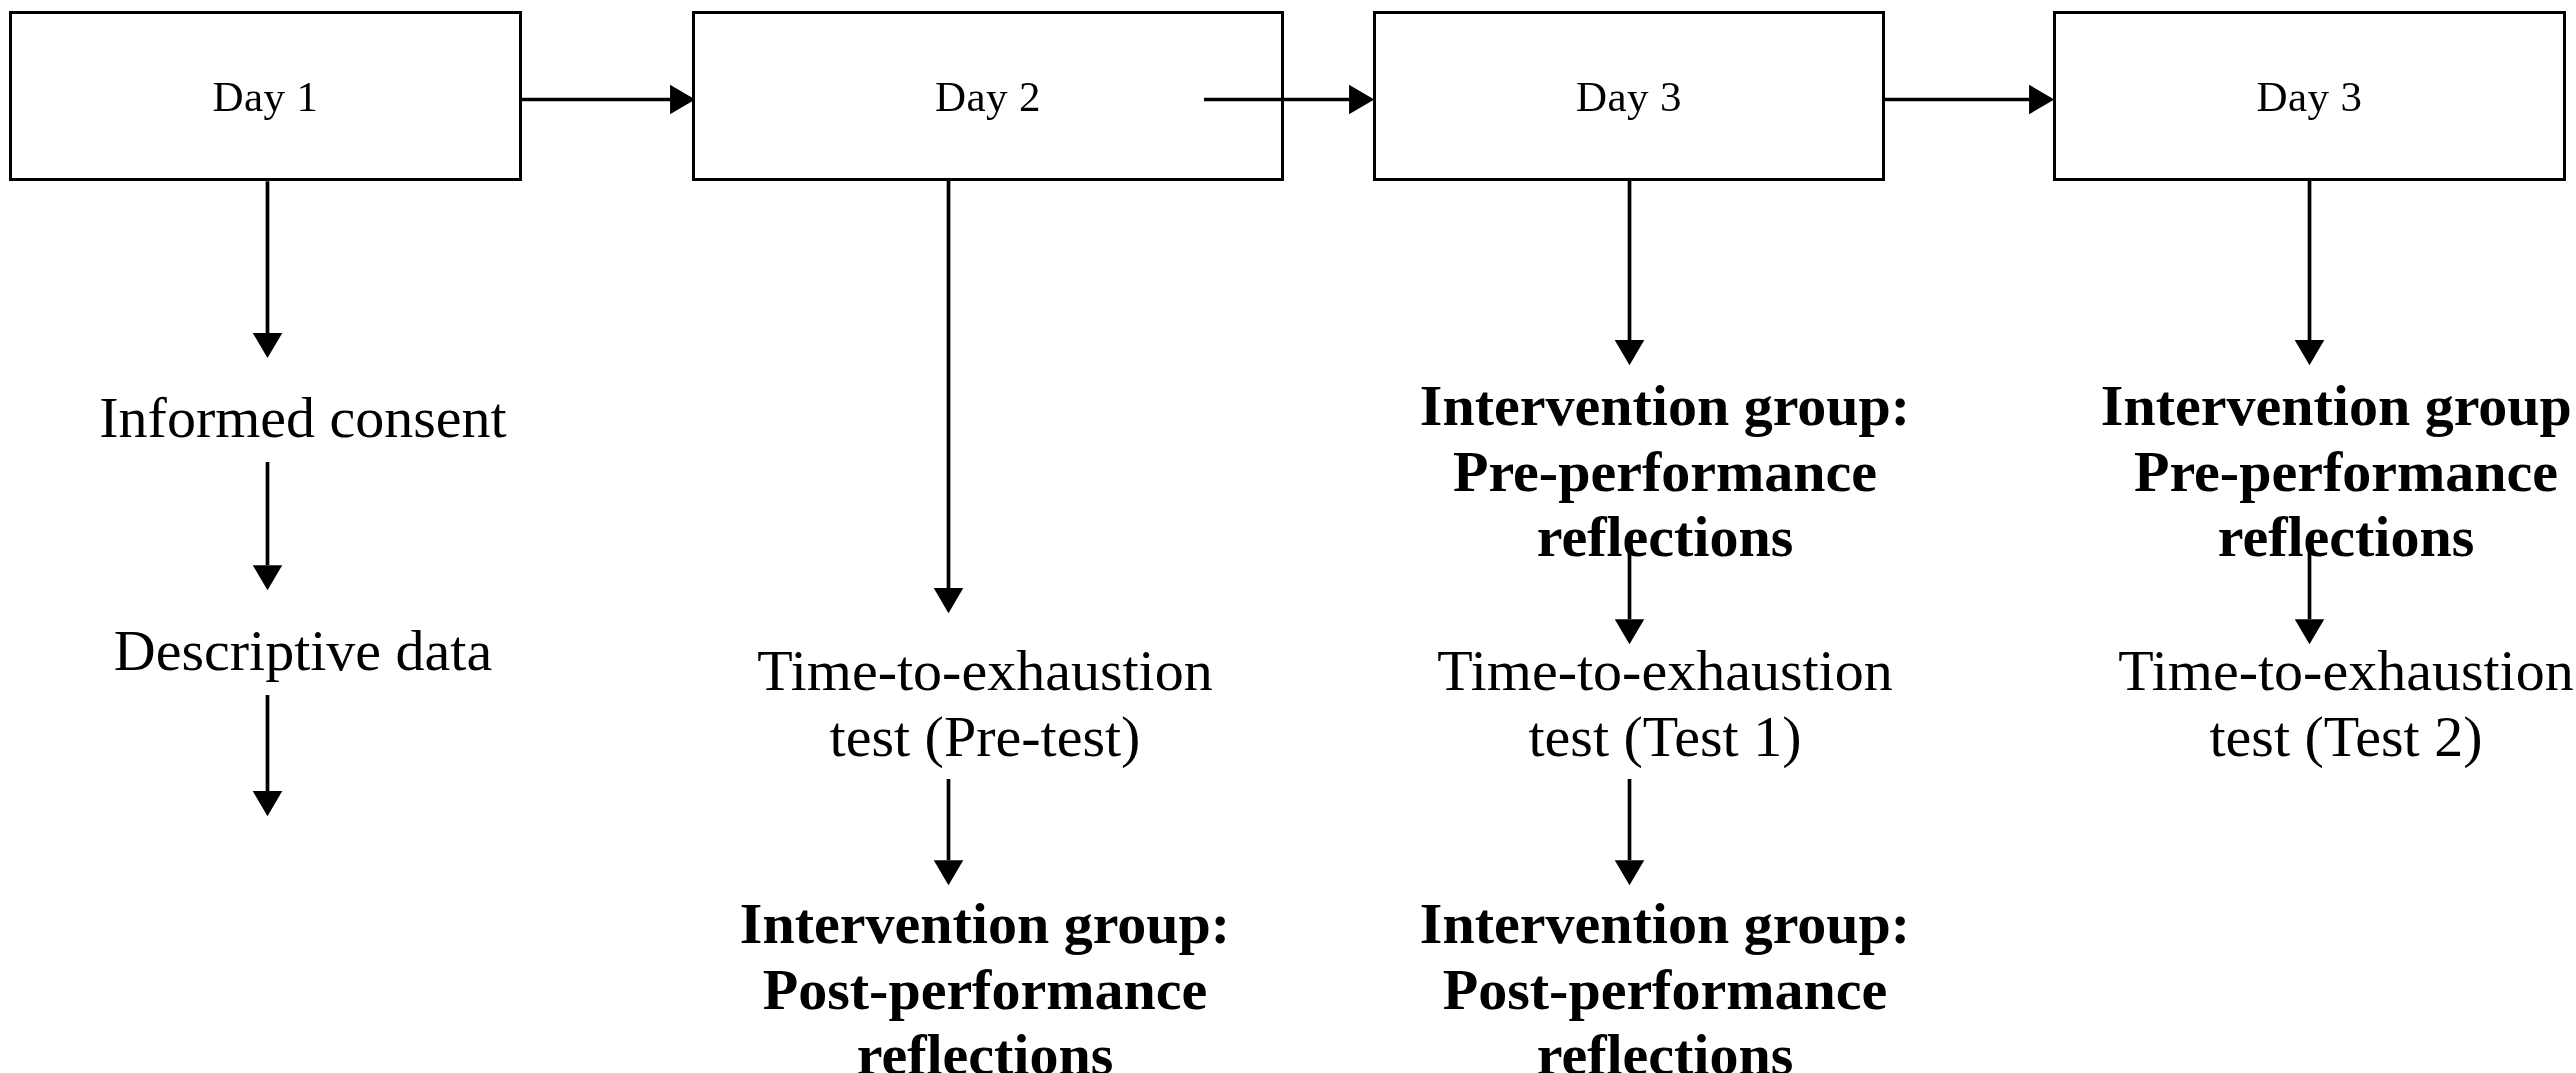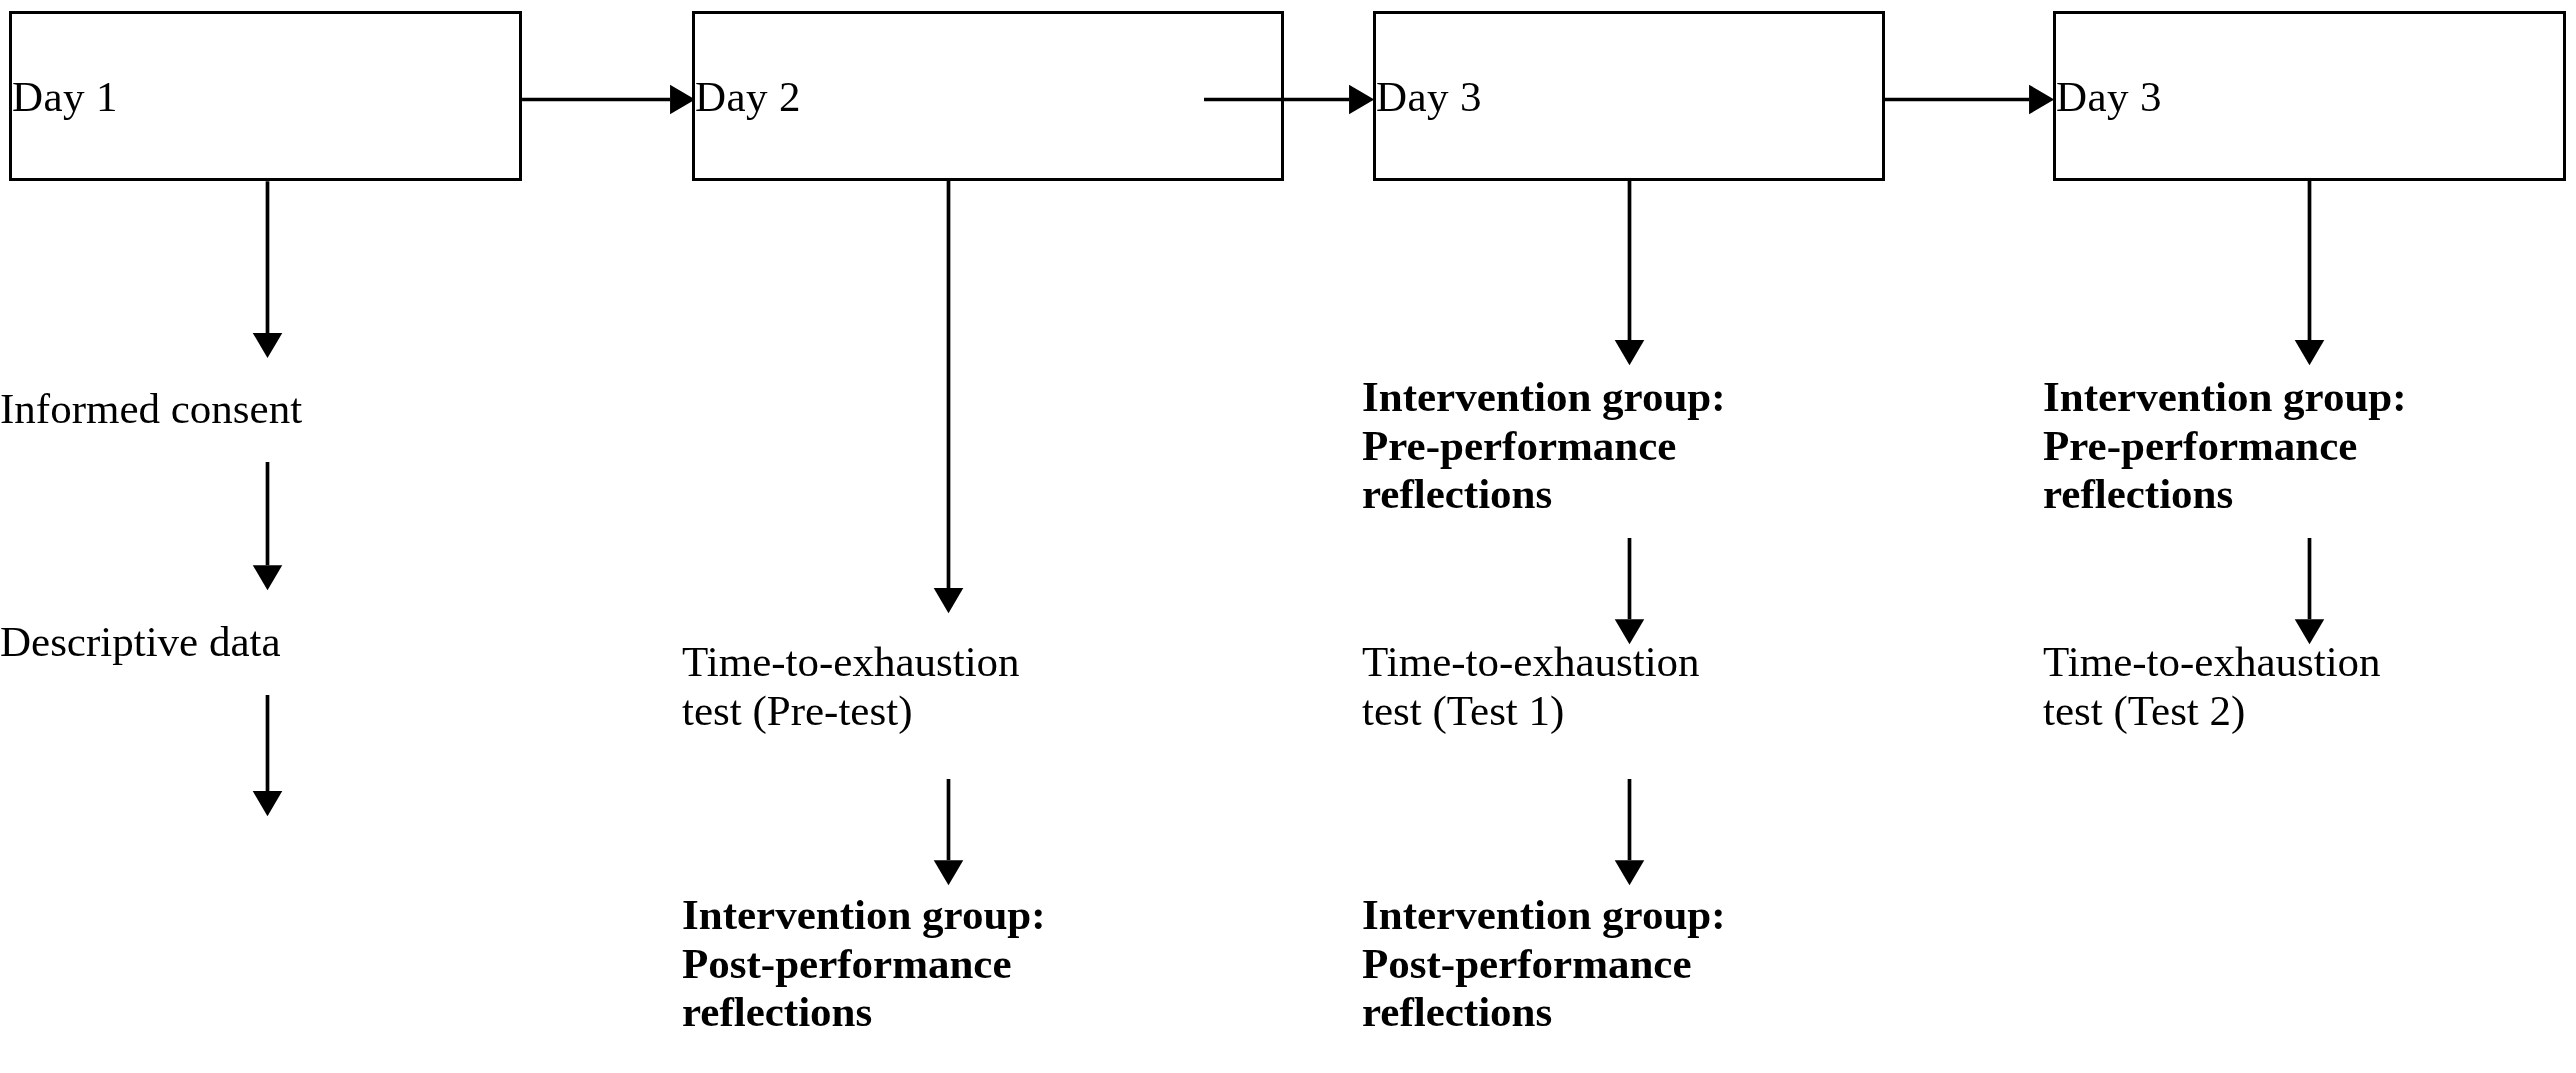--- a/index.html
+++ b/index.html
@@ -19,33 +19,36 @@
     background: #ffffff;
     overflow: hidden;
   }
   .day-box {
     position: absolute;
     box-sizing: border-box;
     border: 3.7px solid #000000;
     background: #ffffff;
     display: flex;
     align-items: center;
+    justify-content: center;
   }
   .day-box-label {
     font-size: 43px;
     line-height: 1;
     font-weight: normal;
     letter-spacing: 0.4px;
   }
   .step-text {
     position: absolute;
-    font-size: 43px;
+    text-align: center;
+    font-size: 58px;
     line-height: 1.13;
     white-space: pre-line;
     font-weight: normal;
+    margin-left: 36px;
   }
   .step-text.bold {
     font-weight: bold;
   }
   .arrow-svg {
     position: absolute;
     overflow: visible;
   }
   .arrow-line {
     stroke: #000000;

